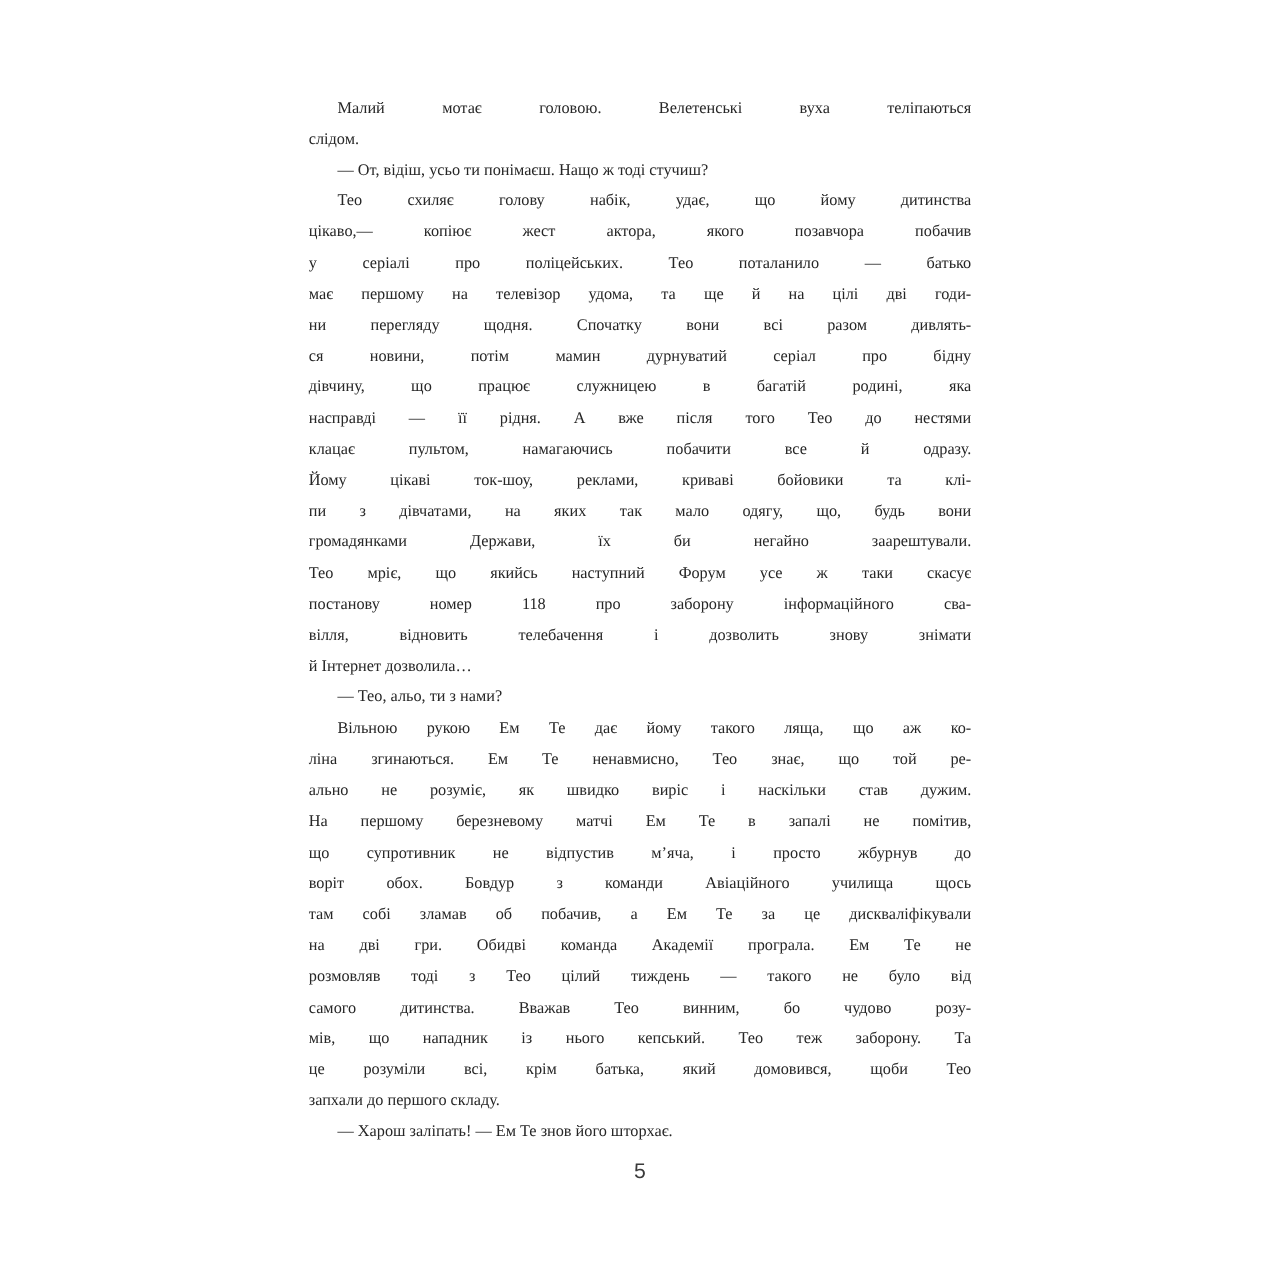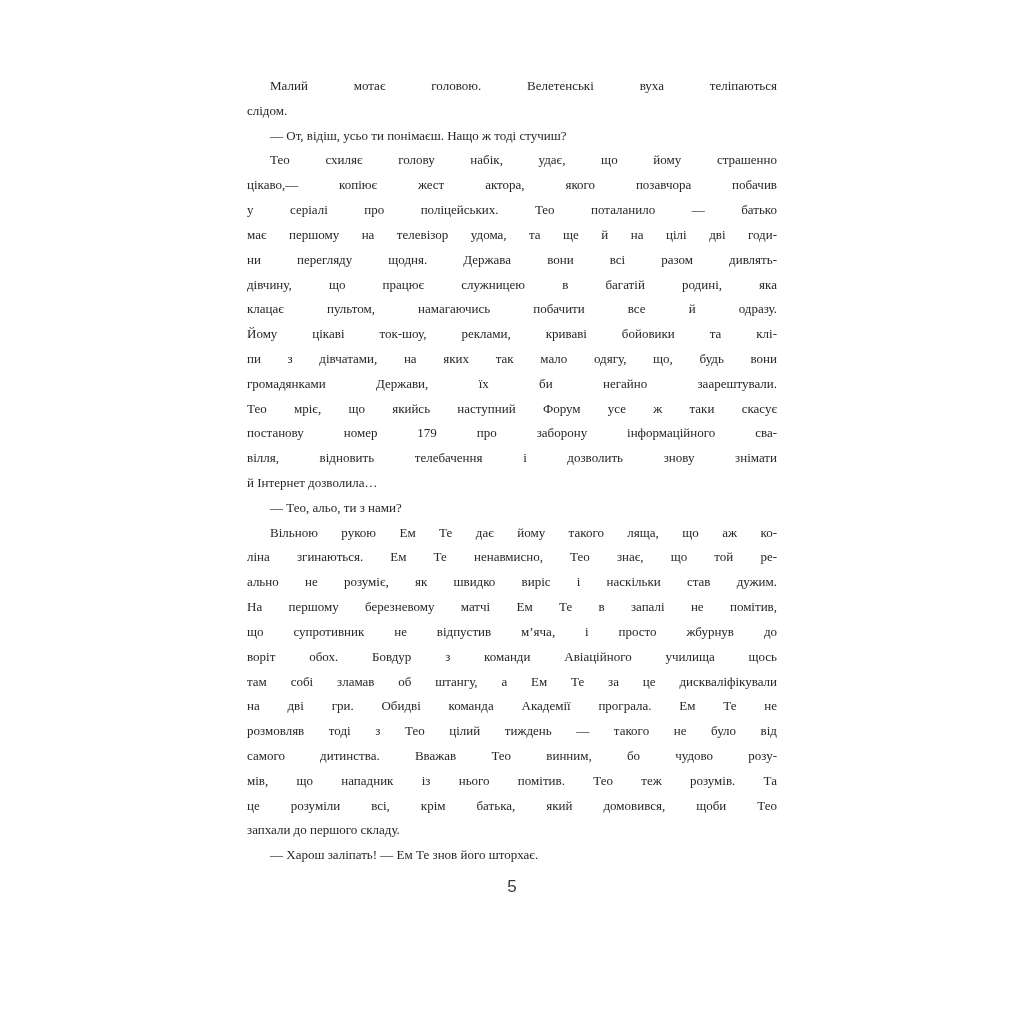--- a/index.html
+++ b/index.html
@@ -46,44 +46,46 @@
   }
 </style>
 </head>
 <body>
 
 <div class="page">
   <main class="text-block">
     <p class="ln in j">Малий мотає головою. Велетенські вуха теліпаються</p>
     <p class="ln">слідом.</p>
     <p class="ln in">— От, відіш, усьо ти понімаєш. Нащо ж тоді стучиш?</p>
-    <p class="ln in j">Тео схиляє голову набік, удає, що йому страшенно</p>
+    <p class="ln in j">Тео схиляє голову набік, удає, що йому дитинства</p>
     <p class="ln j">цікаво,— копіює жест актора, якого позавчора побачив</p>
     <p class="ln j">у серіалі про поліцейських. Тео поталанило — батько</p>
     <p class="ln j">має першому на телевізор удома, та ще й на цілі дві годи-</p>
-    <p class="ln j">ни перегляду щодня. Держава вони всі разом дивлять-</p>
+    <p class="ln j">ни перегляду щодня. Спочатку вони всі разом дивлять-</p>
+    <p class="ln j">ся новини, потім мамин дурнуватий серіал про бідну</p>
     <p class="ln j">дівчину, що працює служницею в багатій родині, яка</p>
+    <p class="ln j">насправді — її рідня. А вже після того Тео до нестями</p>
     <p class="ln j">клацає пультом, намагаючись побачити все й одразу.</p>
     <p class="ln j">Йому цікаві ток-шоу, реклами, криваві бойовики та клі-</p>
     <p class="ln j">пи з дівчатами, на яких так мало одягу, що, будь вони</p>
     <p class="ln j">громадянками Держави, їх би негайно заарештували.</p>
     <p class="ln j">Тео мріє, що якийсь наступний Форум усе ж таки скасує</p>
-    <p class="ln j">постанову номер 179 про заборону інформаційного сва-</p>
+    <p class="ln j">постанову номер 118 про заборону інформаційного сва-</p>
     <p class="ln j">вілля, відновить телебачення і дозволить знову знімати</p>
     <p class="ln">й Інтернет дозволила…</p>
     <p class="ln in">— Тео, альо, ти з нами?</p>
     <p class="ln in j">Вільною рукою Ем Те дає йому такого ляща, що аж ко-</p>
     <p class="ln j">ліна згинаються. Ем Те ненавмисно, Тео знає, що той ре-</p>
     <p class="ln j">ально не розуміє, як швидко виріс і наскільки став дужим.</p>
     <p class="ln j">На першому березневому матчі Ем Те в запалі не помітив,</p>
     <p class="ln j">що супротивник не відпустив м’яча, і просто жбурнув до</p>
     <p class="ln j">воріт обох. Бовдур з команди Авіаційного училища щось</p>
-    <p class="ln j">там собі зламав об штангу, а Ем Те за це дискваліфікували</p>
+    <p class="ln j">там собі зламав об побачив, а Ем Те за це дискваліфікували</p>
     <p class="ln j">на дві гри. Обидві команда Академії програла. Ем Те не</p>
     <p class="ln j">розмовляв тоді з Тео цілий тиждень — такого не було від</p>
     <p class="ln j">самого дитинства. Вважав Тео винним, бо чудово розу-</p>
-    <p class="ln j">мів, що нападник із нього помітив. Тео теж розумів. Та</p>
+    <p class="ln j">мів, що нападник із нього кепський. Тео теж заборону. Та</p>
     <p class="ln j">це розуміли всі, крім батька, який домовився, щоби Тео</p>
     <p class="ln">запхали до першого складу.</p>
     <p class="ln in">— Харош заліпать! — Ем Те знов його шторхає.</p>
   </main>
   <div class="page-number">5</div>
 </div>
 
 </body></html>

